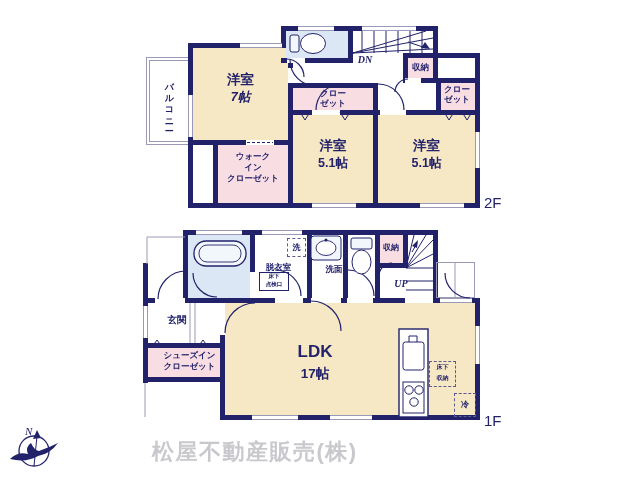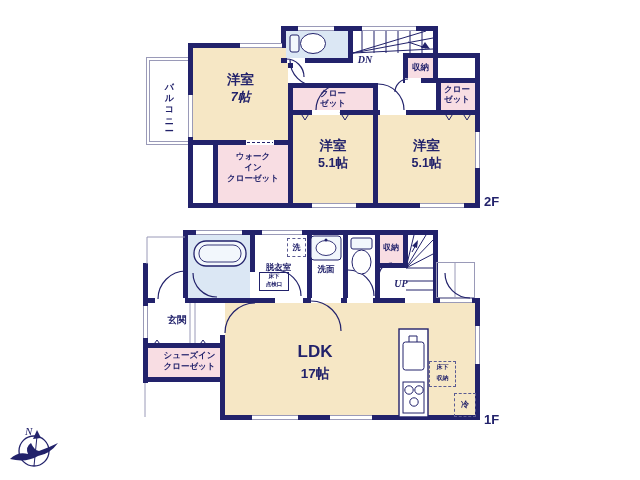--- a/index.html
+++ b/index.html
@@ -21,21 +21,21 @@
   .win-v{position:absolute;width:5px;background:#fff;border-left:1px solid #9a9ab8;
          border-right:1px solid #9a9ab8;box-sizing:border-box;}
   .dashbox{position:absolute;border:1px dashed #5b5b92;box-sizing:border-box;
            color:#22226b;font-weight:bold;text-align:center;white-space:pre-line;}
   .solidbox{position:absolute;border:1px solid #22226b;box-sizing:border-box;
             color:#22226b;font-weight:bold;text-align:center;white-space:pre-line;background:#fff;}
   .thinbox{position:absolute;border:1px solid #9a9ab8;box-sizing:border-box;background:#fff;}
   .thinbox .inner{position:absolute;inset:2px;border:1px solid #9a9ab8;}
   svg{position:absolute;left:0;top:0;pointer-events:none;}
   .company{position:absolute;color:#c8c8cd;font-weight:bold;letter-spacing:1.5px;}
-  .flr{position:absolute;color:#22226b;font-weight:700;font-size:13px;}
+  .flr{position:absolute;color:#22226b;font-weight:400;font-size:15px;}
 </style>
 </head>
 <body>
 
 <div class="canvas">
 
   <div>
 
     <div class="fill white" style="left:188px;top:26px;width:292px;height:182px;"></div>
     <div class="fill cream" style="left:193px;top:48px;width:95px;height:92px;"></div>
@@ -152,21 +152,21 @@
     <div class="solidbox" style="left:259px;top:272px;width:30px;height:19px;font-size:5.5px;line-height:1.45;">床下
 点検口</div>
     <div class="dashbox" style="left:429px;top:361px;width:27px;height:26px;font-size:6px;line-height:1.8;">床下
 収納</div>
     <div class="dashbox" style="left:454px;top:393px;width:22px;height:24px;font-size:8px;line-height:22px;">冷</div>
 
     <div class="lbl" style="left:147px;top:314px;width:60px;font-size:9.5px;">玄関</div>
     <div class="lbl" style="left:151px;top:350px;width:77px;font-size:8.5px;line-height:1.35;">シューズイン
 クローゼット</div>
     <div class="lbl" style="left:252px;top:262px;width:53px;font-size:8.5px;">脱衣室</div>
-    <div class="lbl" style="left:308px;top:264px;width:36px;font-size:8.5px;">洗面</div>
+    <div class="lbl" style="left:308px;top:264px;width:36px;font-size:8.5px;padding-left:8px;">洗面</div>
     <div class="lbl" style="left:377px;top:243px;width:28px;font-size:8px;">収納</div>
     <div class="lbl stair-lbl" style="left:388px;top:278px;width:26px;font-size:10px;">UP</div>
     <div class="lbl" style="left:270px;top:341px;width:90px;font-size:17px;"><span>LDK</span><br><span style="font-size:13.5px;">17帖</span></div>
     <div class="flr" style="left:484px;top:412px;">1F</div>
   </div>
 
   <svg width="640" height="480" viewBox="0 0 640 480">
 
     <g stroke="#9a9ab8" stroke-width="1" fill="none">
       <path d="M147,237 L147,264"></path>
@@ -264,13 +264,14 @@
 
     <g transform="translate(8,422)">
       <circle cx="26" cy="29" r="15" fill="none" stroke="#22226b" stroke-width="1.3"></circle>
       <path d="M26,44 L29,14" stroke="#22226b" stroke-width="1"></path>
       <polygon points="29,8 25,17 33,16" fill="#22226b"></polygon>
       <path d="M2,37 Q10,29 20,32 Q17,25 23,21 Q26,28 31,29 Q42,25 50,21 Q42,32 30,34 Q18,41 2,37 Z" fill="#22226b"></path>
       <text x="17" y="13" font-size="11" font-style="italic" font-family="Liberation Serif, DejaVu Serif, serif" fill="#22226b">N</text>
     </g>
   </svg>
 
+  <div class="company" style="left:152px;top:437px;font-size:22px;">松屋不動産販売(株)</div>
 </div>
 
 </body></html>

